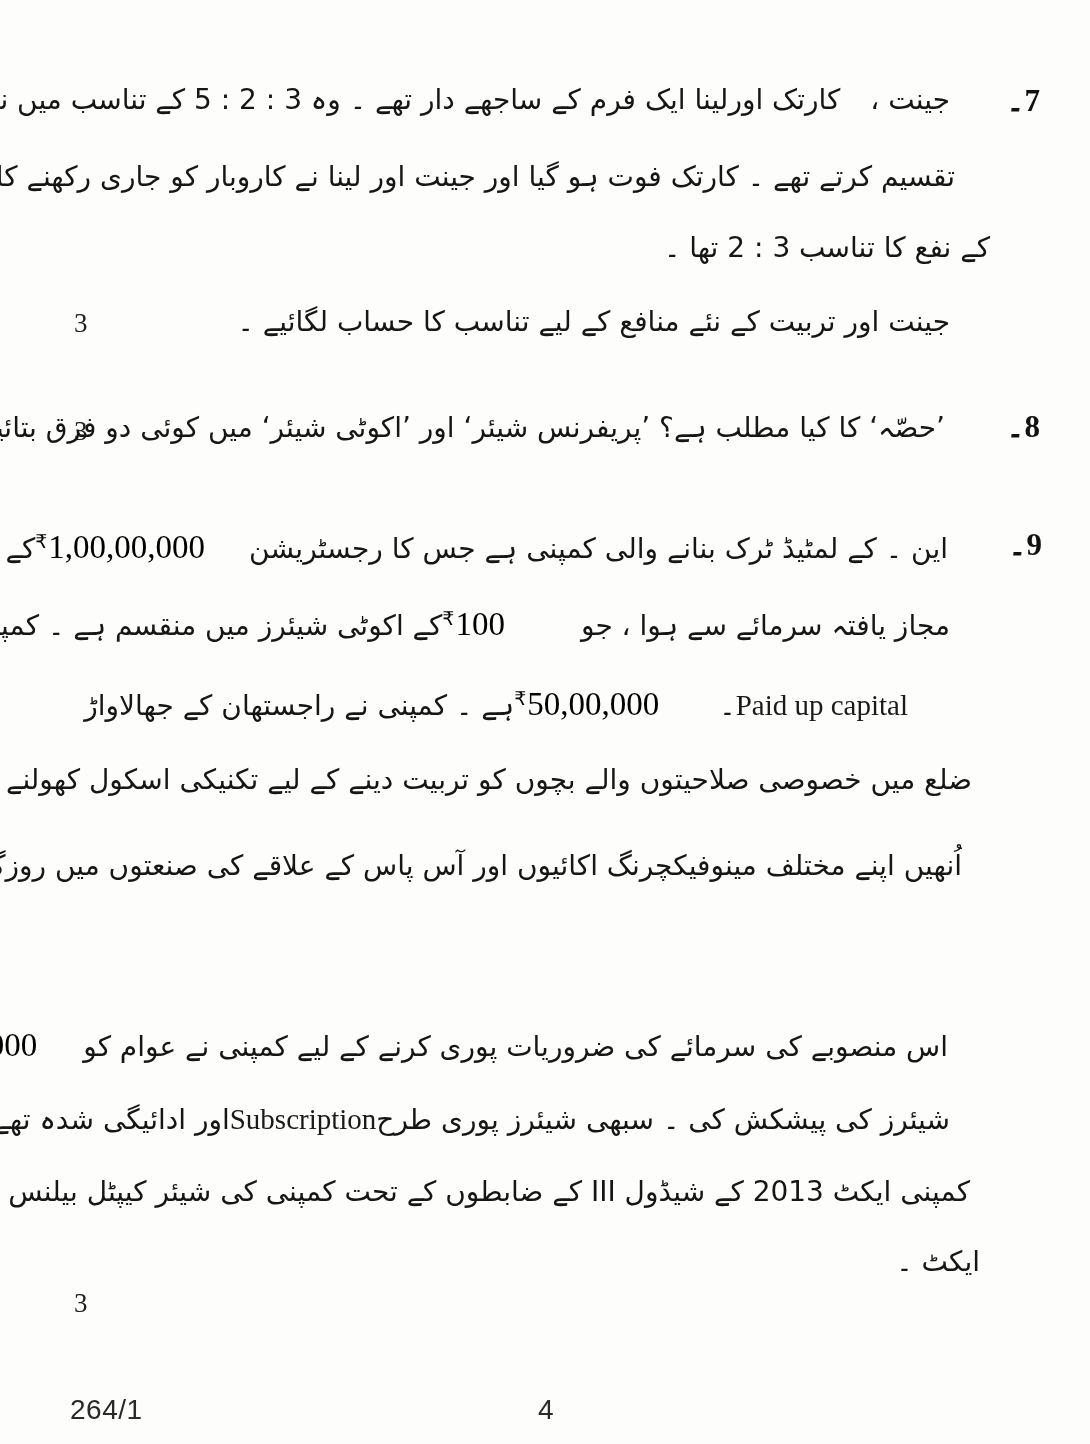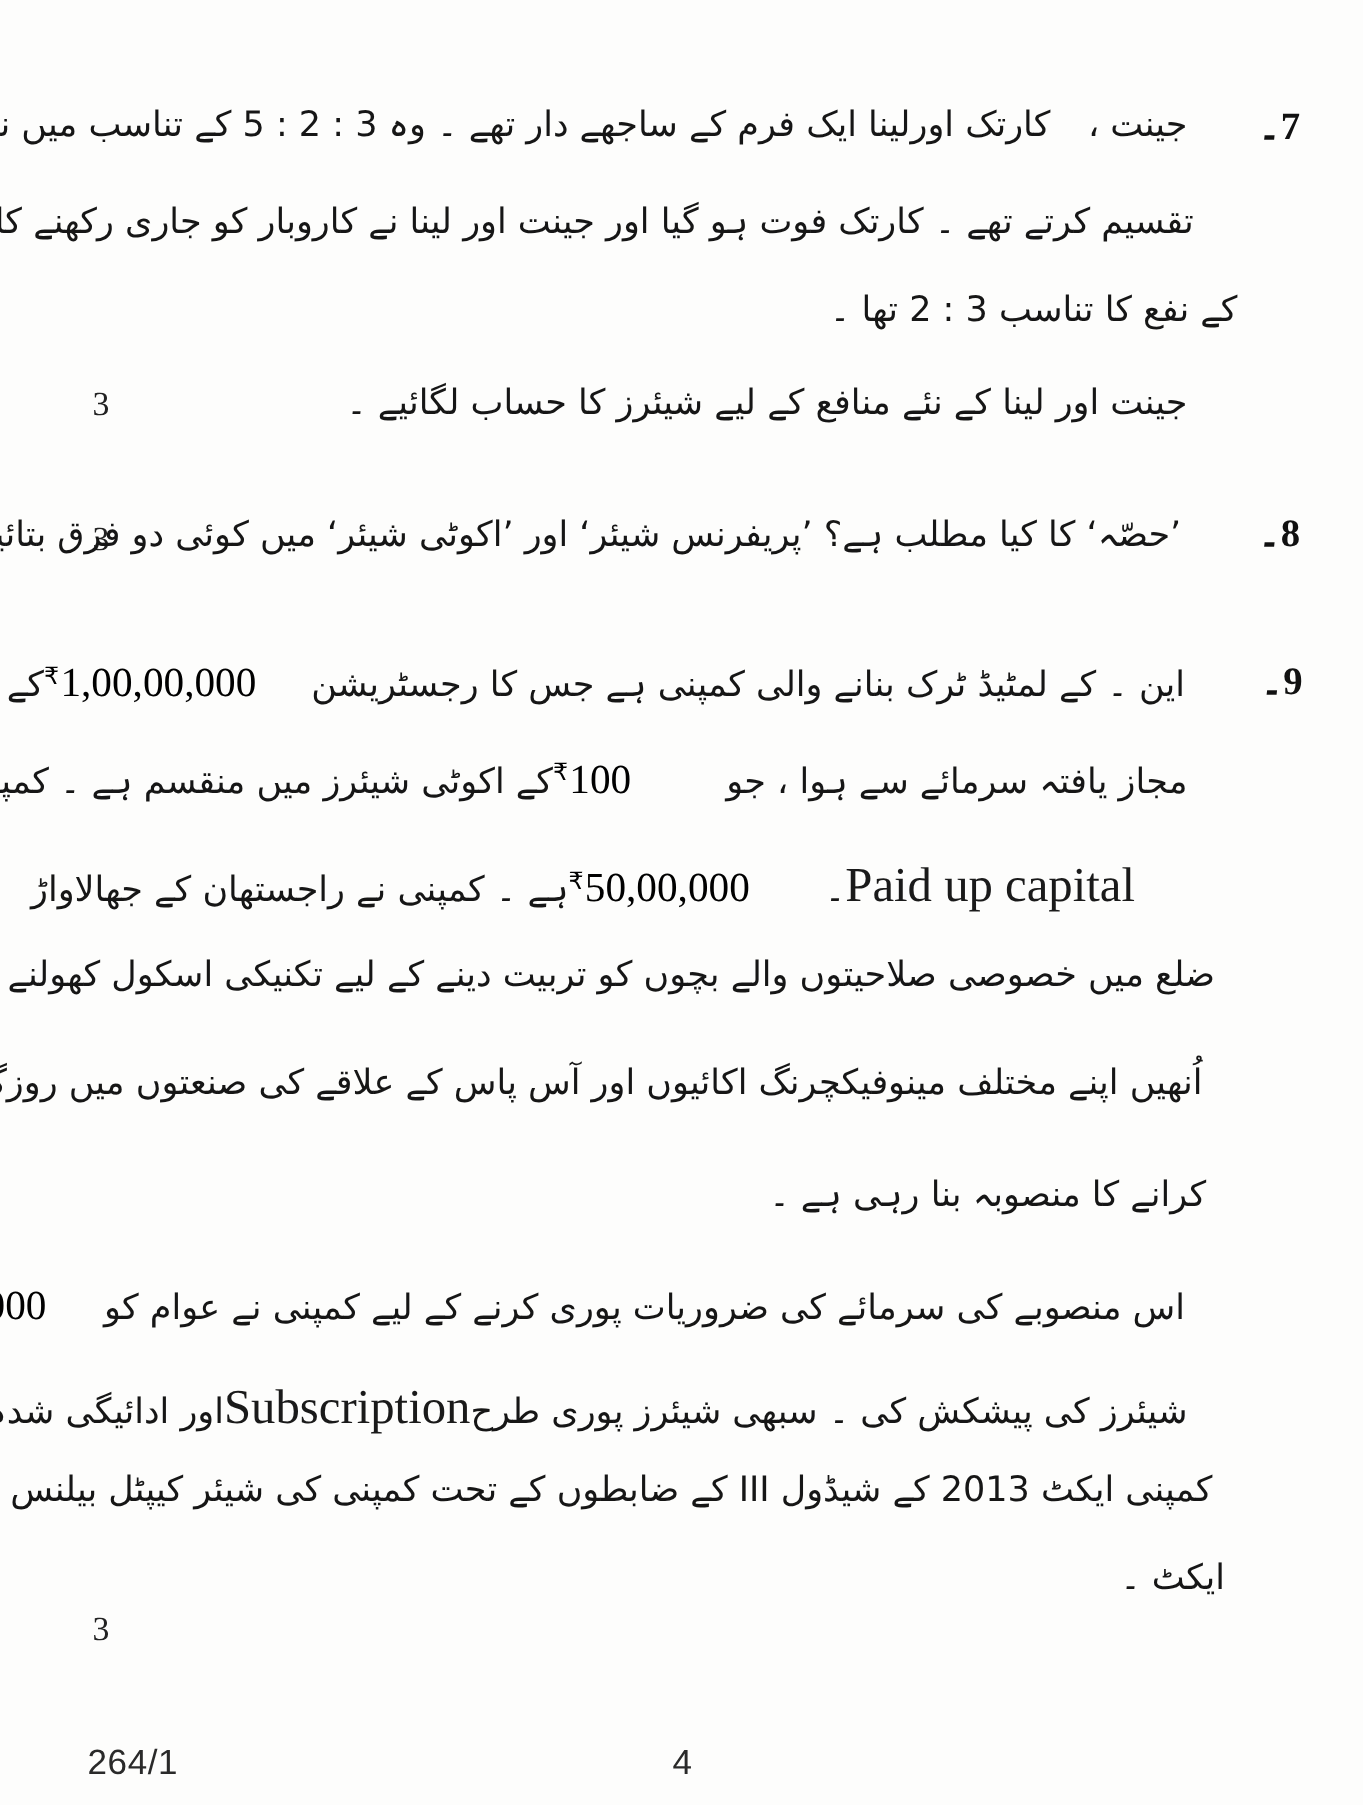--- a/index.html
+++ b/index.html
@@ -9,21 +9,21 @@
     font-family:"DejaVu Sans",sans-serif;
   }
   .page{position:absolute;inset:0;}
   .line{
     position:absolute;direction:rtl;white-space:nowrap;text-align:right;
     font-size:28px;line-height:1.45;color:#161616;
   }
   .line span{unicode-bidi:isolate;}
   .u{direction:rtl;}
   .lat{
-    direction:ltr;font-family:"Liberation Serif",serif;font-size:39px;color:#1a1a1a;margin-top:47px;
+    direction:ltr;font-family:"Liberation Serif",serif;font-size:29px;color:#1a1a1a;margin-top:47px;
   }
   .num{
     direction:ltr;font-family:"Liberation Serif",serif;font-size:33px;color:#000000;
     letter-spacing:1px;
   }
   .rupee{
     font-size:19px;vertical-align:10px;margin-right:1px;letter-spacing:0;
     font-family:"DejaVu Sans",sans-serif;
   }
   .gap-xs{margin-inline-end:14px;}
@@ -52,30 +52,29 @@
   <span class="qnum" style="top:408px;right:50px">8۔</span>
   <span class="qnum" style="top:526px;right:48px">9۔</span>
 
   <span class="marks" style="top:308px">3</span>
   <span class="marks" style="top:416px">3</span>
   <span class="marks" style="top:1288px">3</span>
 
   <div class="line" style="top:80px;right:140px"><span class="u gap-sm">جینت ،</span><span class="u">کارتک اورلینا ایک فرم کے ساجھے دار تھے ۔ وہ 3 : 2 : 5 کے تناسب میں نفع نقصان کی</span></div>
   <div class="line" style="top:157px;right:135px"><span class="u">تقسیم کرتے تھے ۔ کارتک فوت ہو گیا اور جینت اور لینا نے کاروبار کو جاری رکھنے کا فیصلہ کیا اور اُن</span></div>
   <div class="line" style="top:228px;right:100px"><span class="u">کے نفع کا تناسب 3 : 2 تھا ۔</span></div>
-  <div class="line" style="top:302px;right:140px"><span class="u">جینت اور لینا کے نئے منافع کے لیے شیئرز کا حساب لگائیے ۔</span></div>
+  <div class="line" style="top:302px;right:140px"><span class="u">جینت اور تربیت کے نئے منافع کے لیے تناسب کا حساب لگائیے ۔</span></div>
 
   <div class="line" style="top:408px;right:145px"><span class="u">’حصّہ‘ کا کیا مطلب ہے؟ ’پریفرنس شیئر‘ اور ’اکوٹی شیئر‘ میں کوئی دو فرق بتائیے ۔</span></div>
 
   <div class="line" style="top:524px;right:142px"><span class="u gap-xs">این ۔ کے لمٹیڈ ٹرک بنانے والی کمپنی ہے جس کا رجسٹریشن</span><span class="num gap-sm"><span class="rupee">₹</span>1,00,00,000</span><span class="u">کے</span></div>
   <div class="line" style="top:601px;right:140px"><span class="u gap-sm">مجاز یافتہ سرمائے سے ہوا ، جو</span><span class="num gap-md"><span class="rupee">₹</span>100</span><span class="u">کے اکوٹی شیئرز میں منقسم ہے ۔ کمپنی کا</span></div>
   <div class="line" style="top:681px;right:168px"><span class="lat gap-xs">Paid up capital</span><span class="u gap-sm">۔</span><span class="num gap-sm"><span class="rupee">₹</span>50,00,000</span><span class="u">ہے ۔ کمپنی نے راجستھان کے جھالاواڑ</span></div>
   <div class="line" style="top:760px;right:118px"><span class="u">ضلع میں خصوصی صلاحیتوں والے بچوں کو تربیت دینے کے لیے تکنیکی اسکول کھولنے کا فیصلہ کیا ۔ وہ</span></div>
   <div class="line" style="top:846px;right:128px"><span class="u">اُنھیں اپنے مختلف مینوفیکچرنگ اکائیوں اور آس پاس کے علاقے کی صنعتوں میں روزگار دستیاب</span></div>
-  <div class="line" style="top:936px;right:125px"><span class="u">کرانے کا منصوبہ بنا رہی ہے ۔</span></div>
   <div class="line" style="top:1022px;right:142px"><span class="u gap-md">اس منصوبے کی سرمائے کی ضروریات پوری کرنے کے لیے کمپنی نے عوام کو</span><span class="num">20,000</span></div>
   <div class="line" style="top:1098px;right:140px"><span class="u gap-0">شیئرز کی پیشکش کی ۔ سبھی شیئرز پوری طرح</span><span class="lat gap-0">Subscription</span><span class="u">اور ادائیگی شدہ تھے ۔</span></div>
   <div class="line" style="top:1172px;right:120px"><span class="u">کمپنی ایکٹ 2013 کے شیڈول III کے ضابطوں کے تحت کمپنی کی شیئر کیپٹل بیلنس شیٹ پیش</span></div>
   <div class="line" style="top:1242px;right:110px"><span class="u">ایکٹ ۔</span></div>
 
   <span class="footer-text" style="left:70px;top:1372px">264/1</span>
   <span class="footer-text" style="left:538px;top:1372px">4</span>
 
 </div>
 

